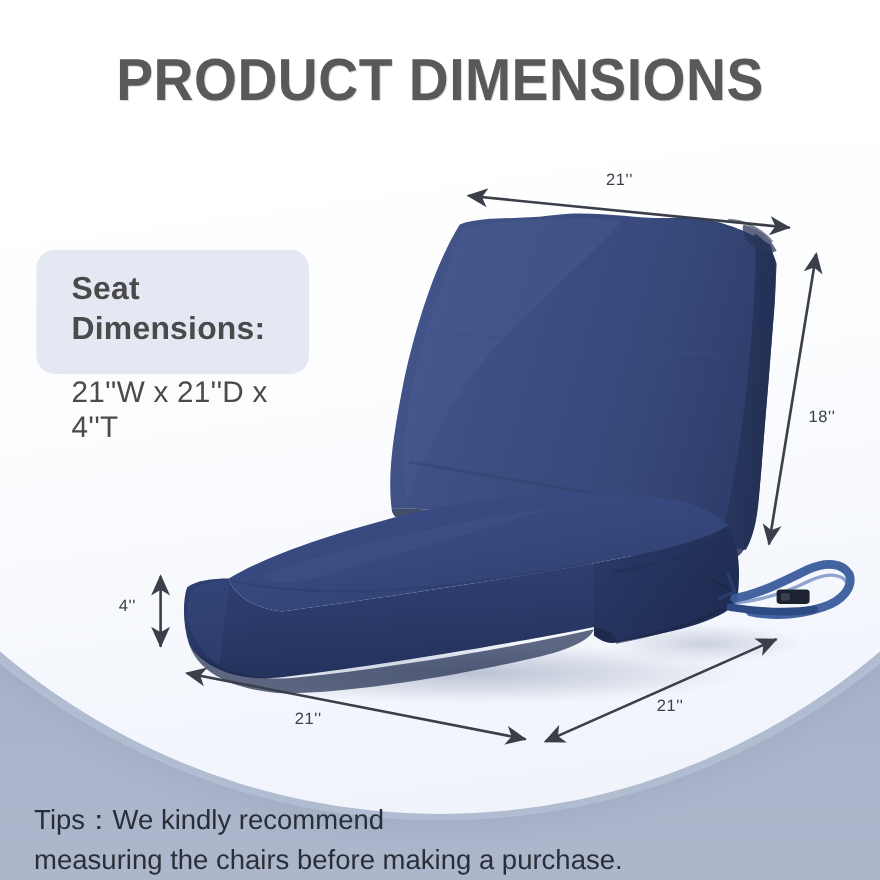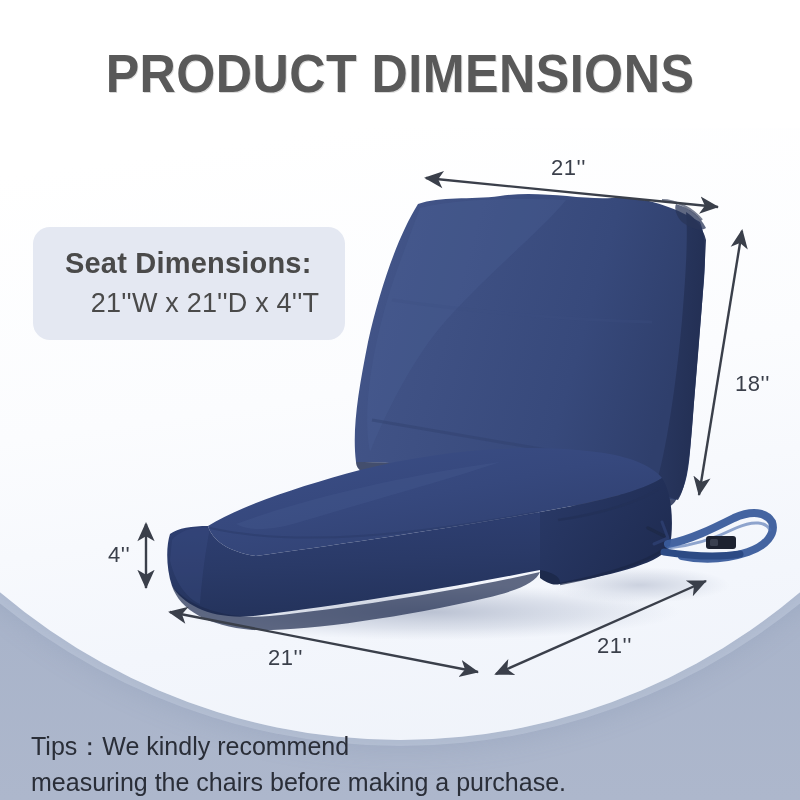--- a/index.html
+++ b/index.html
@@ -74,42 +74,41 @@
     transform: scaleX(0.93);
     text-shadow: 1px 1px 0 rgba(150,150,150,0.35);
     white-space: nowrap;
   }
 
   
   .callout {
     position: absolute;
     left: 33px;
     top: 227px;
-    width: 312px;
+    width: 248px;
     height: 113px;
     border-radius: 17px;
     background: #e4e8f2;
     box-sizing: border-box;
     padding: 18px 0 0 32px;
   }
   .callout-title {
     font-size: 29px;
     font-weight: 600;
     color: #4a4a4a;
     letter-spacing: .2px;
     line-height: 1.25;
   }
   .callout-sub {
-    margin-top: 6px;
+    margin-top: 22px;
     font-size: 27px;
     font-weight: 300;
     color: #4a4a4a;
     letter-spacing: .2px;
     line-height: 1.2;
-    text-align: center;
   }
 
   
   .tips {
     position: absolute;
     left: 31px;
     top: 728px;
     font-size: 25px;
     color: #2a2e38;
     line-height: 1.45;
@@ -120,21 +119,21 @@
   
   .stage {
     position: absolute;
     inset: 0;
   }
   .stage svg { display: block; }
 
   
   .dim-label {
     position: absolute;
-    font-size: 22px;
+    font-size: 15px;
     color: #3a3f4a;
     font-weight: 400;
     letter-spacing: .5px;
     white-space: nowrap;
   }
   .dim-21-top   { left: 551px; top: 155px; }
   .dim-18-right { left: 735px; top: 371px; }
   .dim-4-left   { left: 108px; top: 542px; }
   .dim-21-bl    { left: 268px; top: 645px; }
   .dim-21-br    { left: 597px; top: 633px; }

